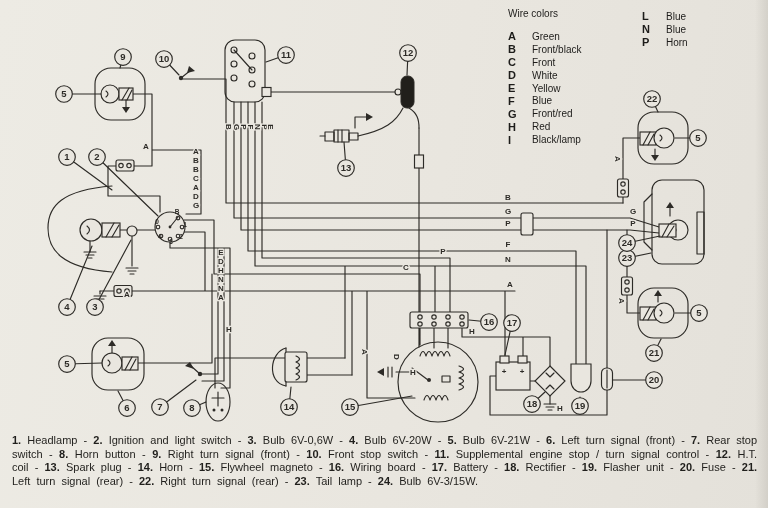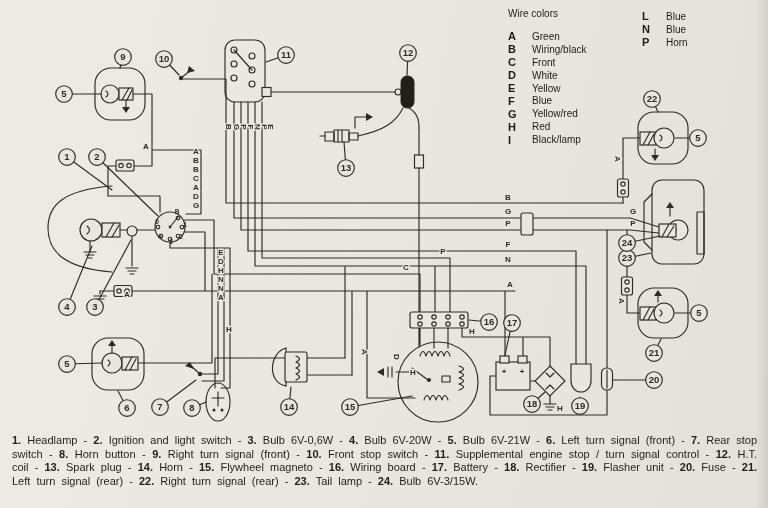--- a/index.html
+++ b/index.html
@@ -36,41 +36,41 @@
   <div class="legend">
     <div class="legend-header">Wire colors</div>
     <div class="legend-col col1">
 
     <div class="legend-row">
           <span class="code">A</span>
           <span class="cname">Green</span>
         </div>
         <div class="legend-row">
           <span class="code">B</span>
-          <span class="cname">Wiring/black</span>
+          <span class="cname">Front/black</span>
         </div>
         <div class="legend-row">
           <span class="code">C</span>
           <span class="cname">Front</span>
         </div>
         <div class="legend-row">
           <span class="code">D</span>
           <span class="cname">White</span>
         </div>
         <div class="legend-row">
           <span class="code">E</span>
           <span class="cname">Yellow</span>
         </div>
         <div class="legend-row">
           <span class="code">F</span>
           <span class="cname">Blue</span>
         </div>
         <div class="legend-row">
           <span class="code">G</span>
-          <span class="cname">Yellow/red</span>
+          <span class="cname">Front/red</span>
         </div>
         <div class="legend-row">
           <span class="code">H</span>
           <span class="cname">Red</span>
         </div>
         <div class="legend-row">
           <span class="code">I</span>
           <span class="cname">Black/lamp</span>
         </div>
       </div>

